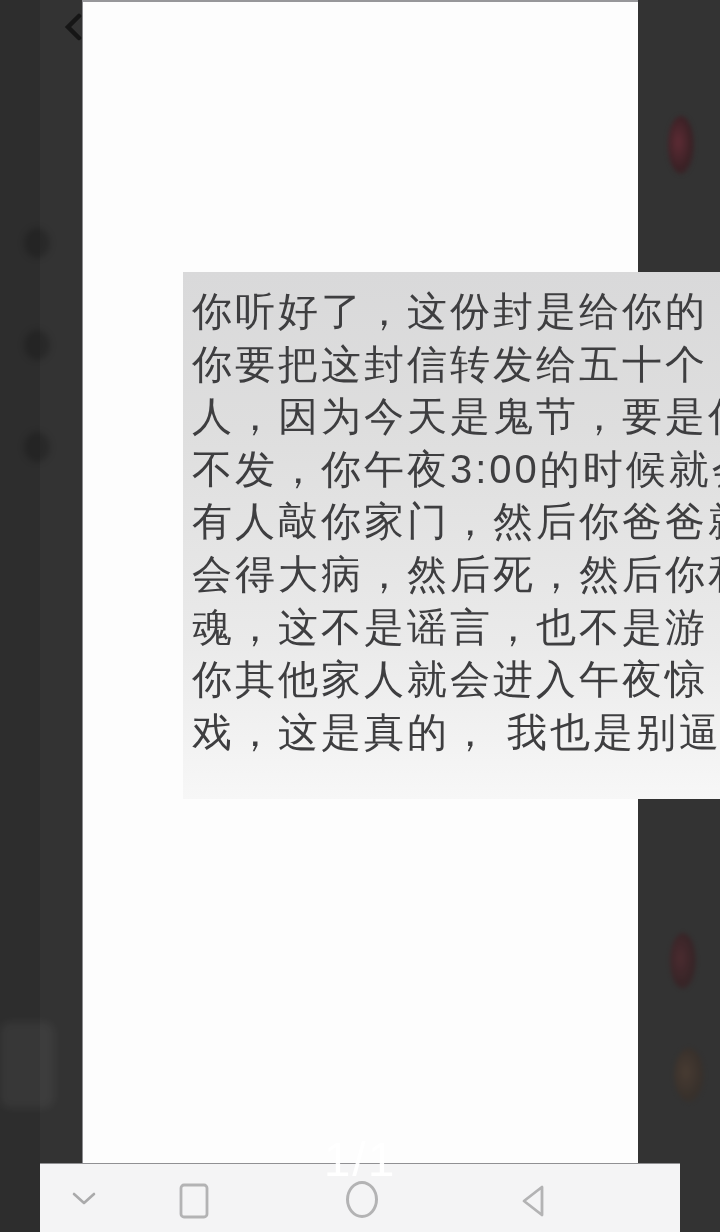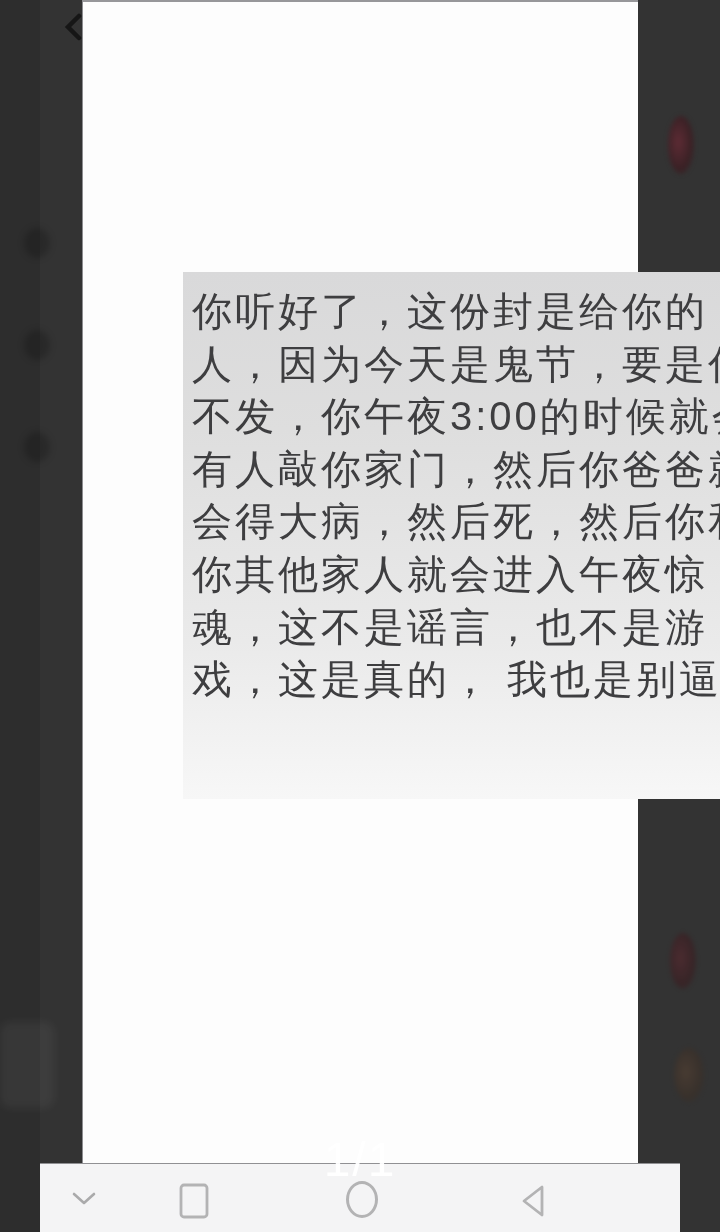--- a/index.html
+++ b/index.html
@@ -56,26 +56,27 @@
   <div class="ghost-avatar" style="left:24px;top:330px;"></div>
   <div class="ghost-avatar" style="left:24px;top:432px;"></div>
   <div class="ghost-bubble"></div>
   <div class="ghost-red a"></div>
   <div class="ghost-red b"></div>
   <div class="ghost-red c"></div>
 
   <div class="photo">
     <div class="note">
       <div class="note-line">你听好了，这份封是给你的，</div>
+      <div class="note-line">你要把这封信转发给五十个</div>
       <div class="note-line">人，因为今天是鬼节，要是你</div>
       <div class="note-line">不发，你午夜3:00的时候就会</div>
       <div class="note-line">有人敲你家门，然后你爸爸就</div>
       <div class="note-line">会得大病，然后死，然后你和</div>
+      <div class="note-line">魂，这不是谣言，也不是游</div>
       <div class="note-line">你其他家人就会进入午夜惊</div>
-      <div class="note-line">魂，这不是谣言，也不是游</div>
       <div class="note-line">戏，这是真的， 我也是别逼</div>
     </div>
   </div>
 
   <div class="back-btn">
     <svg width="20" height="28" viewBox="0 0 20 28">
       <polyline points="15,3 4,14 15,25" fill="none" stroke="#161616" stroke-width="4.5" stroke-linecap="round" stroke-linejoin="miter"></polyline>
     </svg>
   </div>
 

